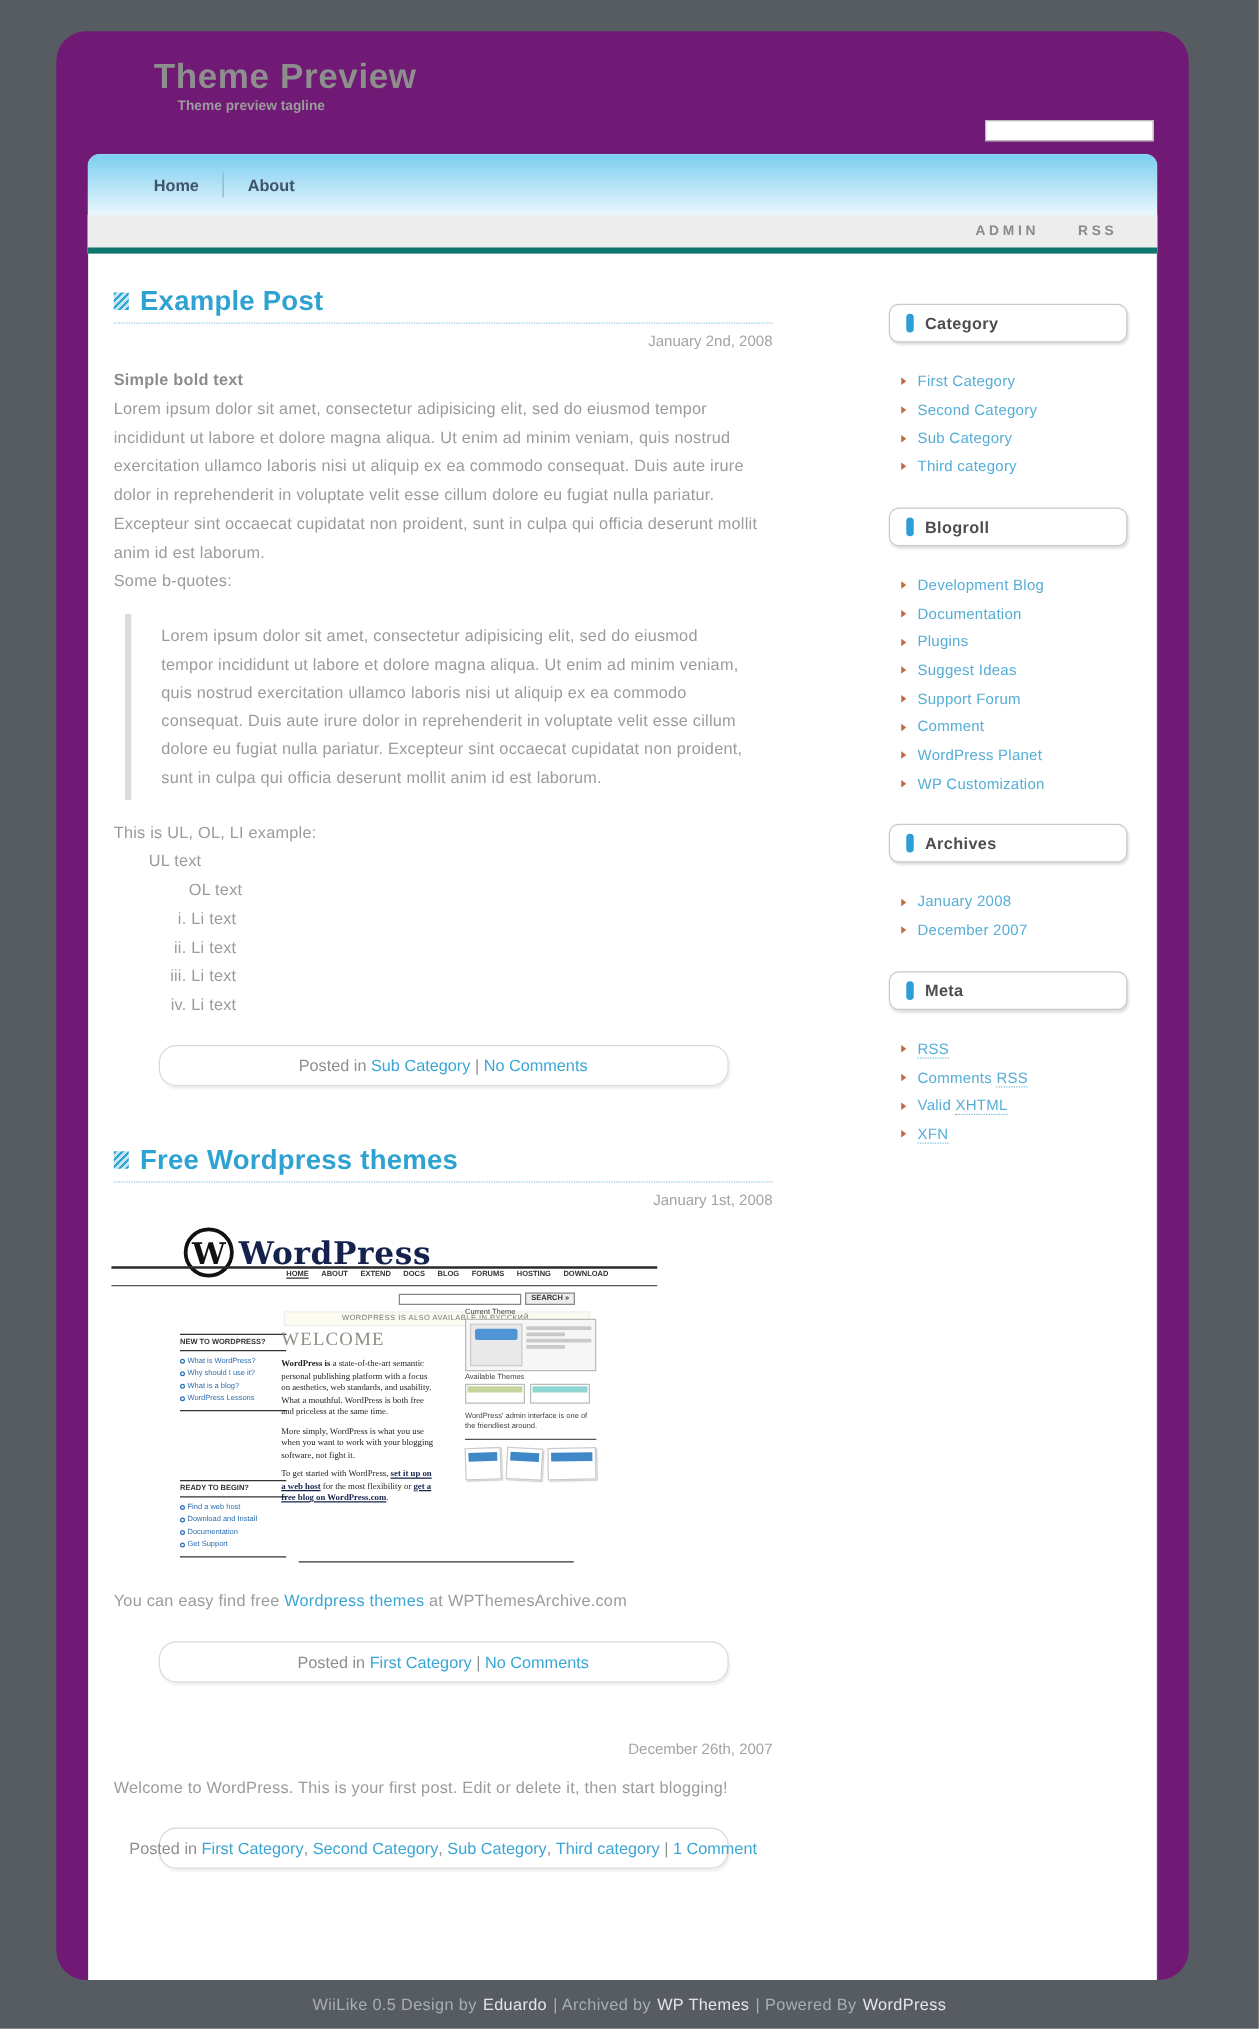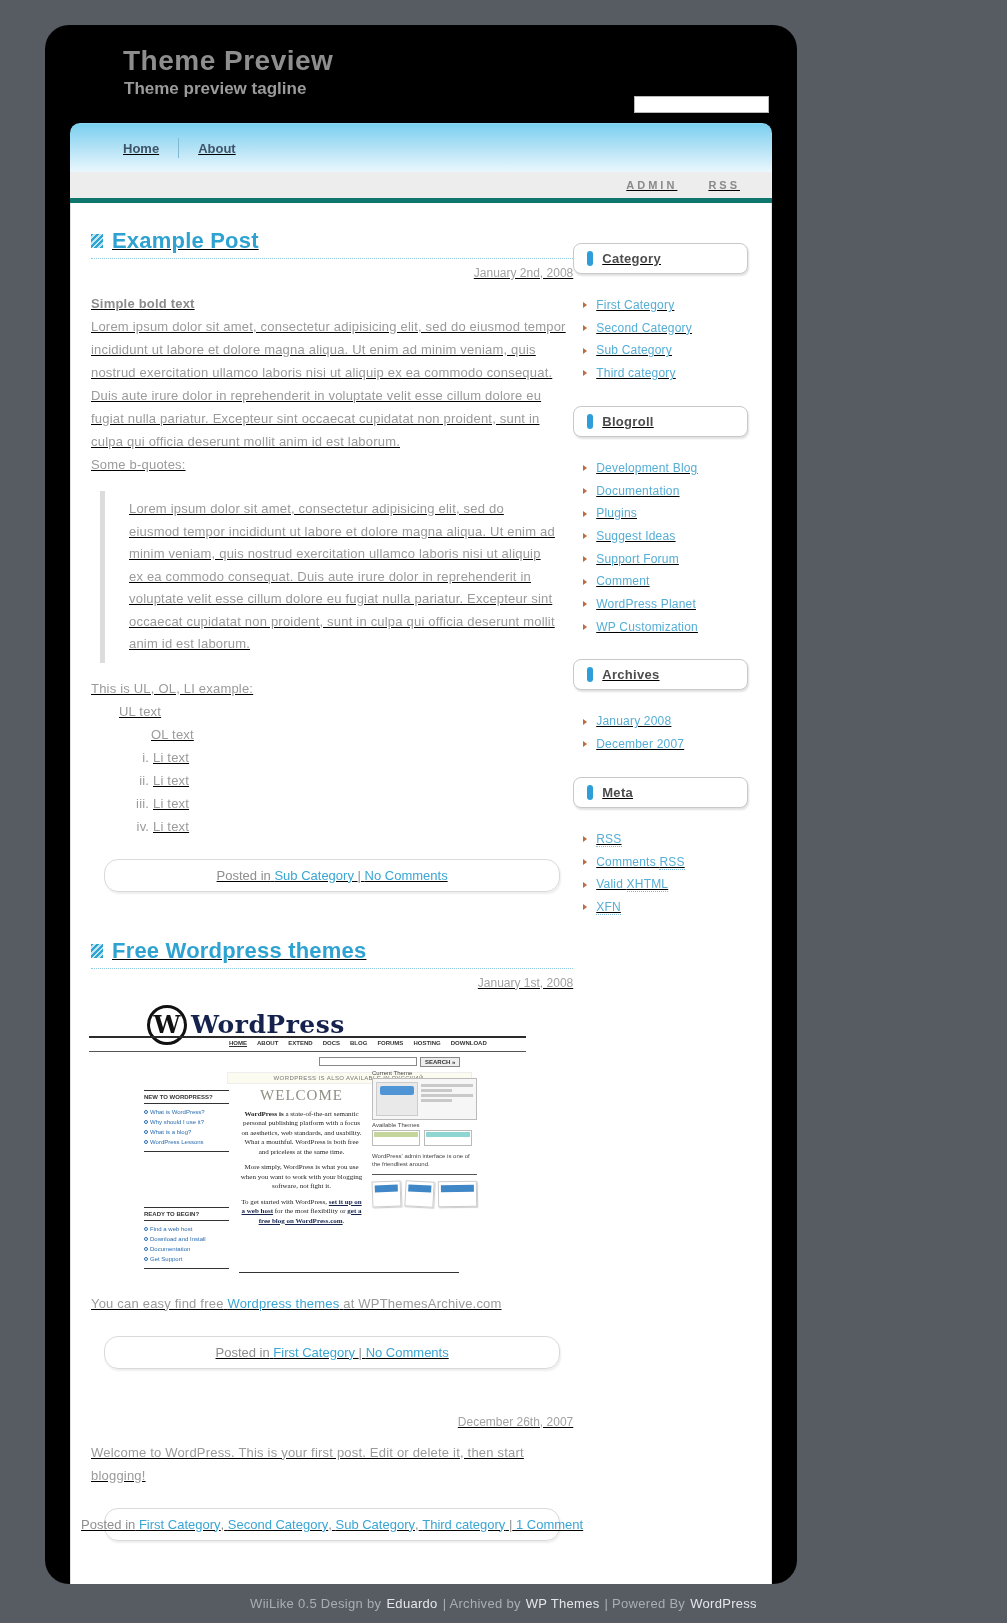--- a/index.html
+++ b/index.html
@@ -5,35 +5,34 @@
   * { margin:0; padding:0; box-sizing:border-box; }
   html,body { width:1007px; }
   body {
     height:1623px;
     background:#575c63;
     font-family:"Liberation Sans", sans-serif;
     position:relative;
   }
   .page {
     position:absolute; left:45px; top:25px;
-    width:752px; height:1559px;
-    background:#000000;
+    width:906px; height:1559px;
+    background:#701a75;
     border-radius:24px;
     overflow:hidden;
-    text-decoration:underline;
   }
   
   .site-header { position:relative; height:98px; }
   .site-title {
     position:absolute; left:78px; top:20px;
     font-size:28px; font-weight:bold; color:#8e8e8e; letter-spacing:.5px;
   }
   .site-tagline {
-    position:absolute; left:79px; top:54px;
-    font-size:17px; font-weight:bold; color:#9b9b9b;
+    position:absolute; left:97px; top:54px;
+    font-size:11px; font-weight:bold; color:#9b9b9b;
   }
   .hdr-search {
     position:absolute; right:28px; top:71px;
     width:135px; height:17px;
     border:1px solid #b9b9b9; background:#fff;
     font-size:11px; color:#666; padding:0 4px;
   }
   
   .inner { margin:0 25px; }
   .nav {
@@ -169,21 +168,21 @@
   }
   .wpshot .lcol { position:absolute; left:55px; top:88px; width:85px; font-family:"Liberation Sans", sans-serif; }
   .wpshot .lhead {
     border-top:1.5px solid #333; border-bottom:1.5px solid #333;
     font-size:6px; font-weight:bold; color:#333; padding:3px 0; margin-bottom:3px;
   }
   .wpshot .lcol ul { list-style:none; }
   .wpshot .lcol li { font-size:6px; line-height:10px; color:#2b6db0; display:flex; gap:2px; align-items:center; }
   .wpshot .dotb { width:4px; height:4px; border-radius:50%; border:1px solid #2b6db0; flex:0 0 auto; }
   .wpshot .lrule { border-bottom:1.5px solid #333; margin-top:4px; }
-  .wpshot .ccol { position:absolute; left:150px; top:85px; width:125px;text-align:center; }
+  .wpshot .ccol { position:absolute; left:136px; top:85px; width:125px; }
   .wpshot .welcome { font-size:15px; color:#8f8f85; letter-spacing:1px; font-weight:normal; }
   .wpshot .ccol p { font-size:7px; line-height:9.5px; color:#222; margin-top:6px; }
   .wpshot .ccol .b { font-weight:bold; }
   .wpshot .ccol .bu { font-weight:bold; text-decoration:underline; color:#15224d; }
   .wpshot .crule { position:absolute; left:150px; top:270px; width:220px; border-bottom:1px solid #333; }
   .wpshot .rcol { position:absolute; left:283px; top:66px; width:105px; font-family:"Liberation Sans", sans-serif; }
   .wpshot .rcol .rlabel { font-size:6px; color:#444; margin:2px 0; }
   .wpshot .thbox { border:1px solid #bbb; background:#f6f6f6; padding:3px; display:flex; gap:3px; }
   .wpshot .thumb1 { width:42px; height:34px; background:#e9e9e9; border:1px solid #ccc; position:relative; }
   .wpshot .thumb1::after { content:""; position:absolute; left:3px; top:3px; right:3px; height:9px; background:#4f94d4; border-radius:2px; }

